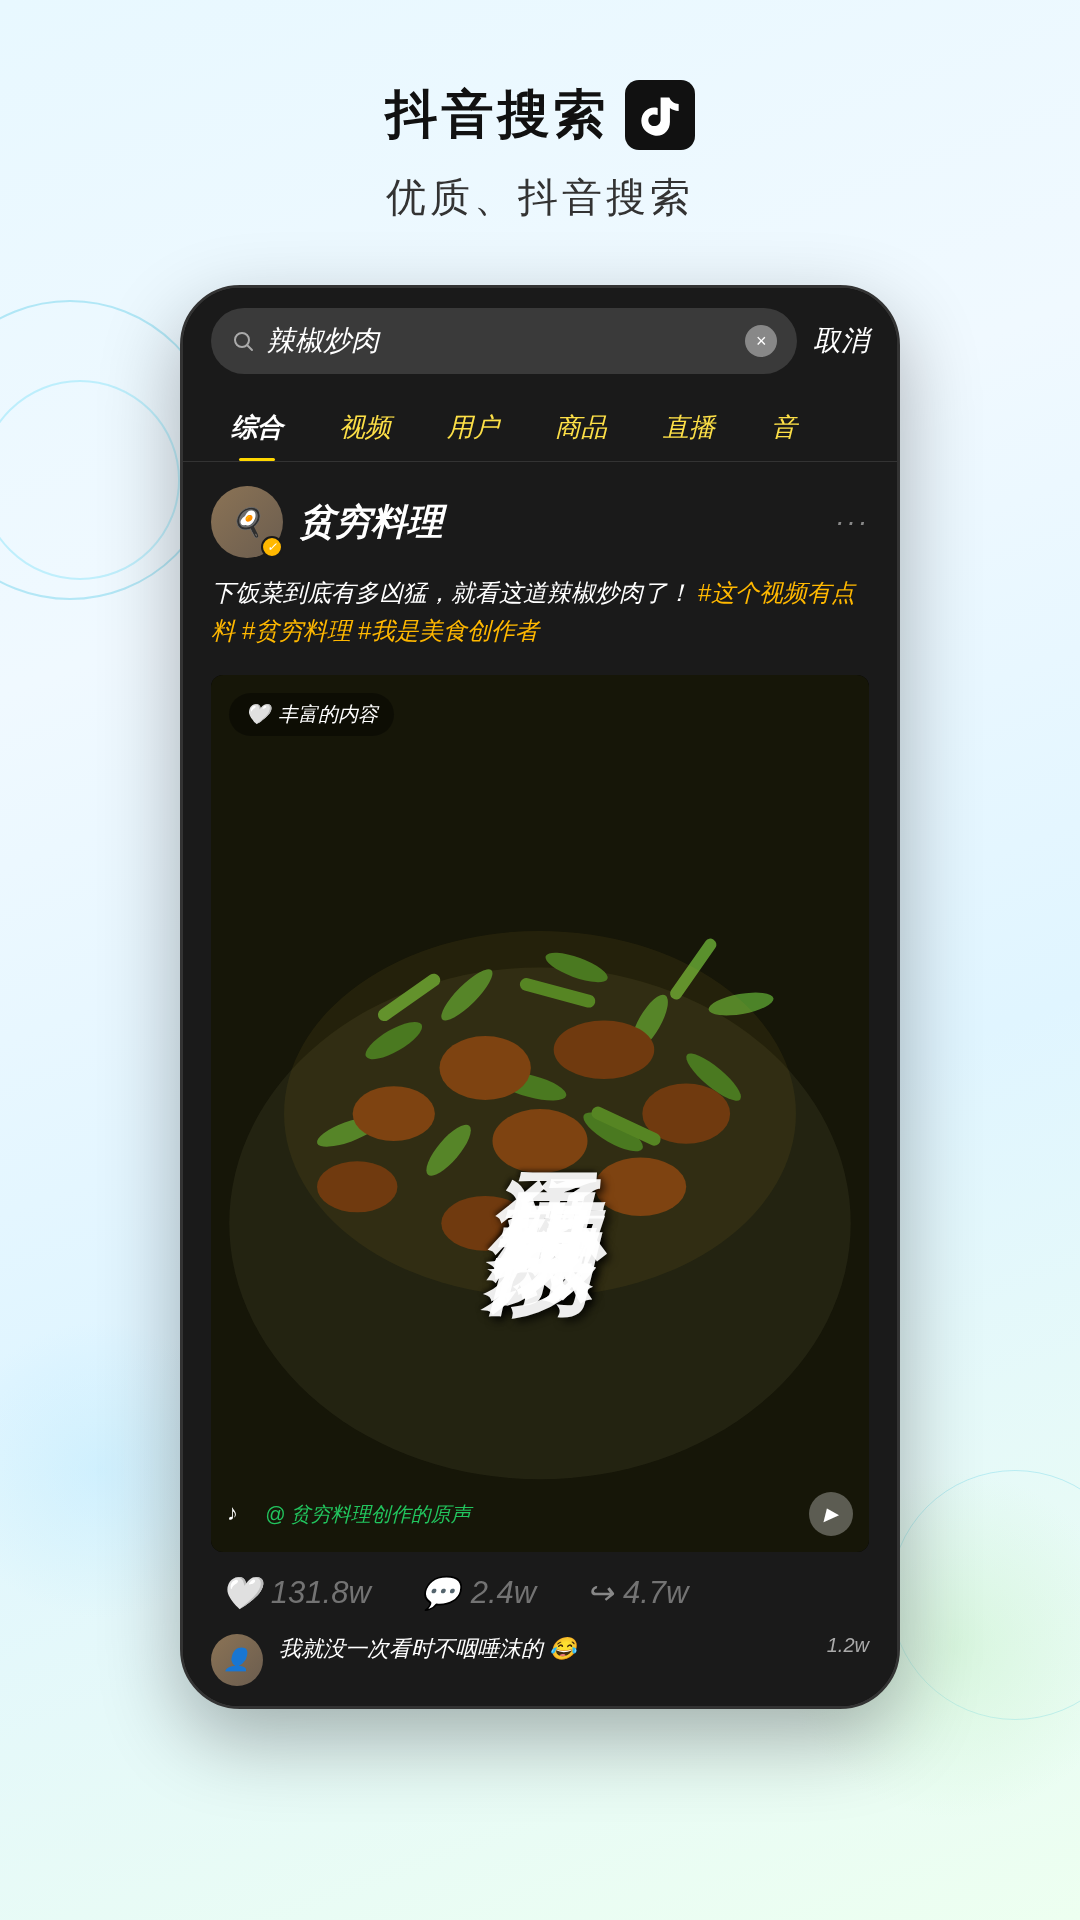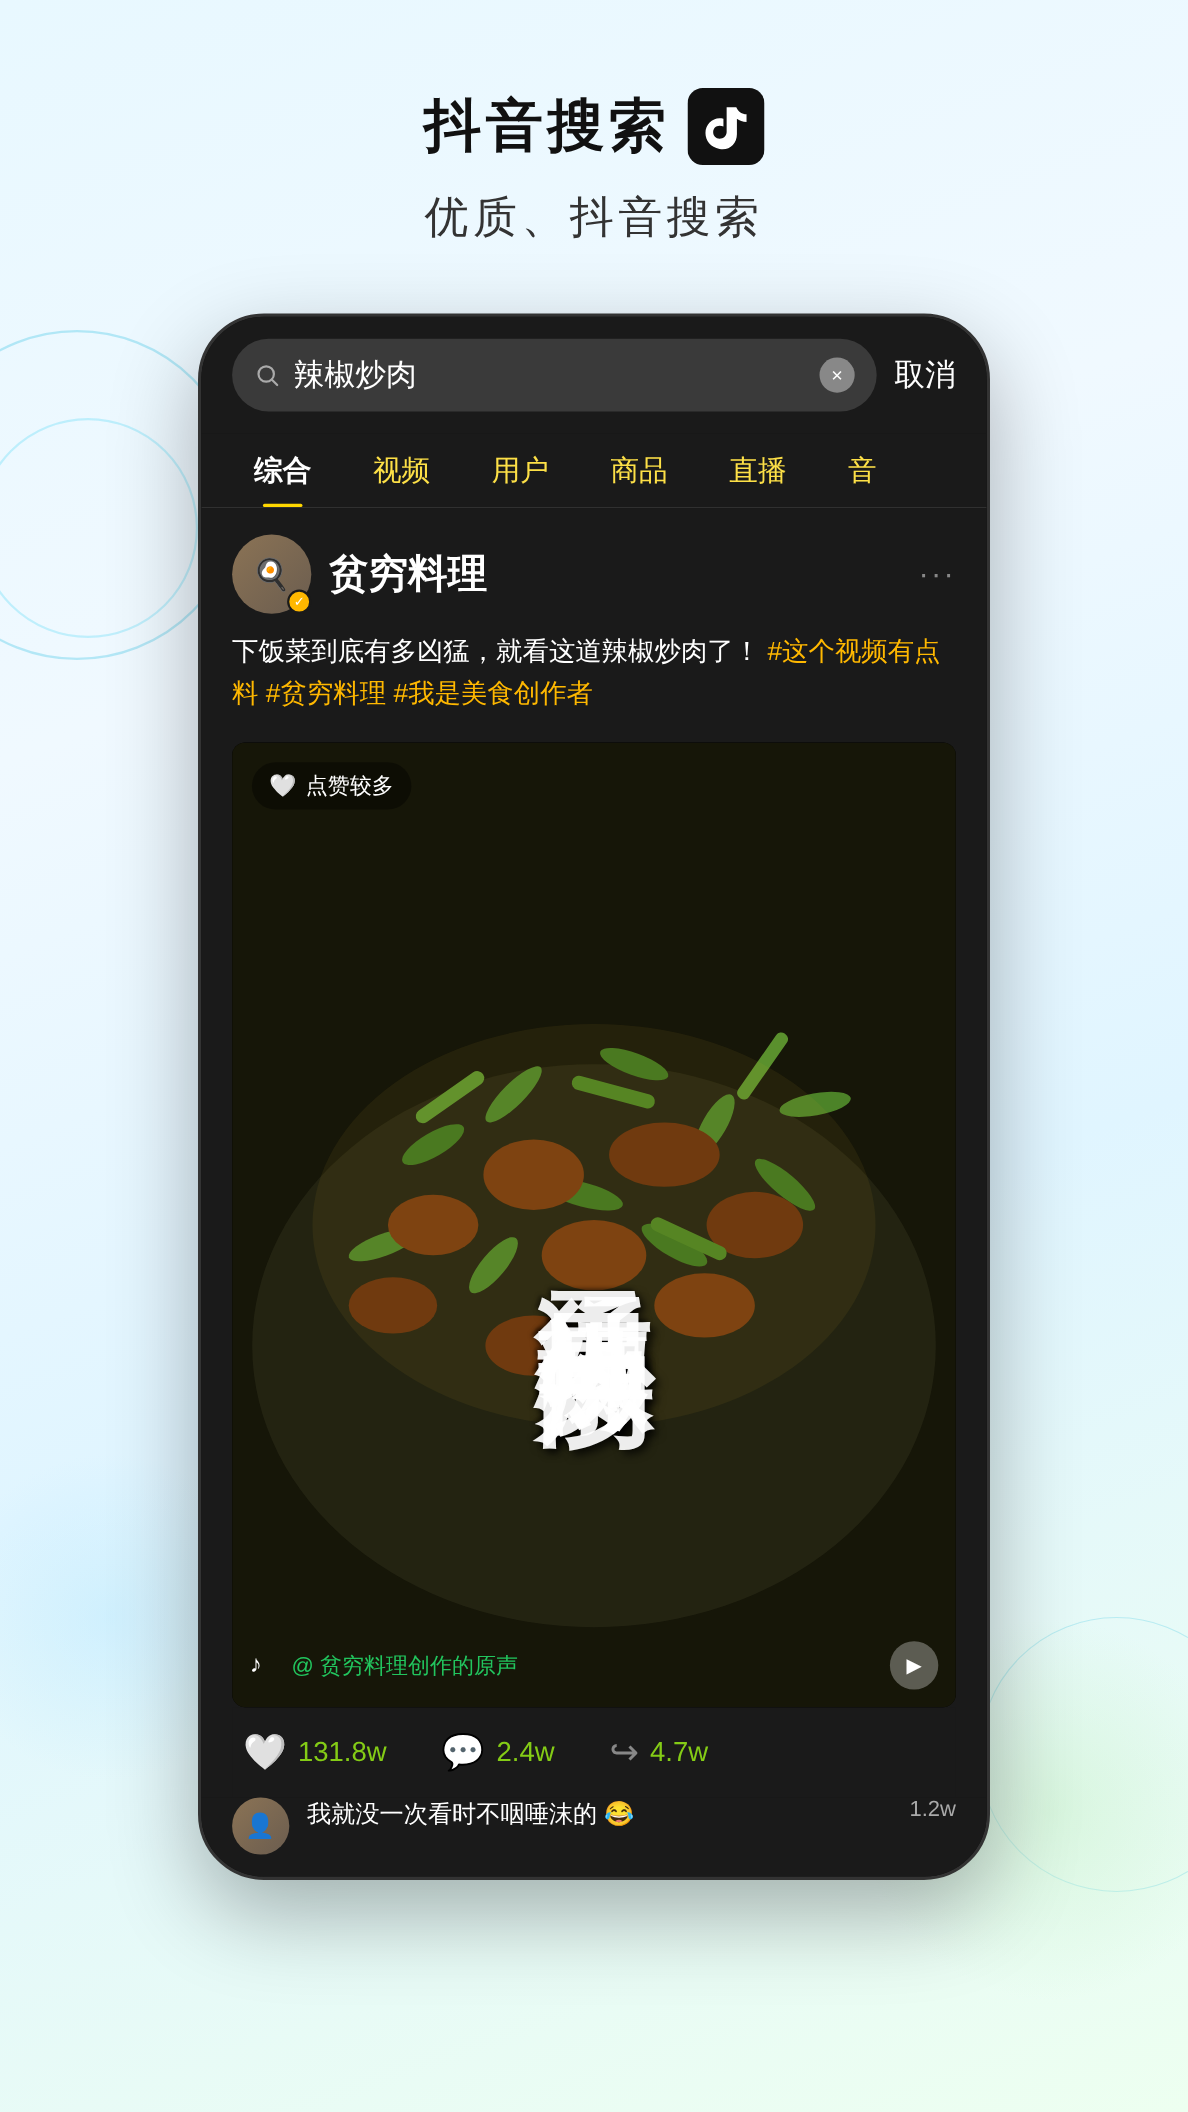--- a/index.html
+++ b/index.html
@@ -110,20 +110,21 @@
       margin-top: 20px;
     }
 
     .phone-mockup {
       width: 720px;
       background: #111;
       border-radius: 60px;
       overflow: hidden;
       border: 3px solid #333;
       box-shadow: 0 30px 80px rgba(0,0,0,0.3);
+      font-style: italic;
     }
 
     .phone-inner {
       background: #1a1a1a;
       color: #fff;
       overflow: hidden;
     }
 
     
     .search-bar {
@@ -378,22 +379,22 @@
       align-items: center;
       gap: 10px;
     }
 
     .interaction-icon {
       font-size: 32px;
       color: #888;
     }
 
     .interaction-count {
-      font-size: 25px;
-      color: #84cc16;
+      font-size: 31px;
+      color: #737373;
     }
 
     
     .comment-section {
       background: #1a1a1a;
       padding: 0 28px 20px;
       display: flex;
       align-items: flex-start;
       gap: 16px;
     }
@@ -538,21 +539,21 @@
             <rect x="500" y="350" width="78" height="13" rx="6" fill="#6aaa35" transform="rotate(-55 500 350)"></rect>
             <rect x="420" y="470" width="82" height="14" rx="7" fill="#5a9a2a" transform="rotate(25 420 470)"></rect>
 
             <ellipse cx="360" cy="480" rx="280" ry="200" fill="rgba(255,200,50,0.08)"></ellipse>
 
             <rect width="720" height="960" fill="rgba(0,0,0,0.15)"></rect>
           </svg>
 
           <div class="like-badge">
             <span class="like-badge-icon">🤍</span>
-            <span class="like-badge-text">点赞较多</span>
+            <span class="like-badge-text">丰富的内容</span>
           </div>
 
           <div class="video-text-overlay">
             <div style="display:flex; gap:0; writing-mode:vertical-rl; text-orientation:mixed;">
               <span style="font-size:108px; font-weight:900; color:rgba(255,255,255,0.93); text-shadow:4px 4px 8px rgba(0,0,0,0.7), -2px -2px 4px rgba(0,0,0,0.5); letter-spacing:8px; font-family: STKaiti, KaiTi, SimSun, serif; line-height:1.0;">勇猛辣椒炒肉</span>
             </div>
           </div>
 
           <div class="sound-bar">
             <span class="tiktok-small">♪</span>

